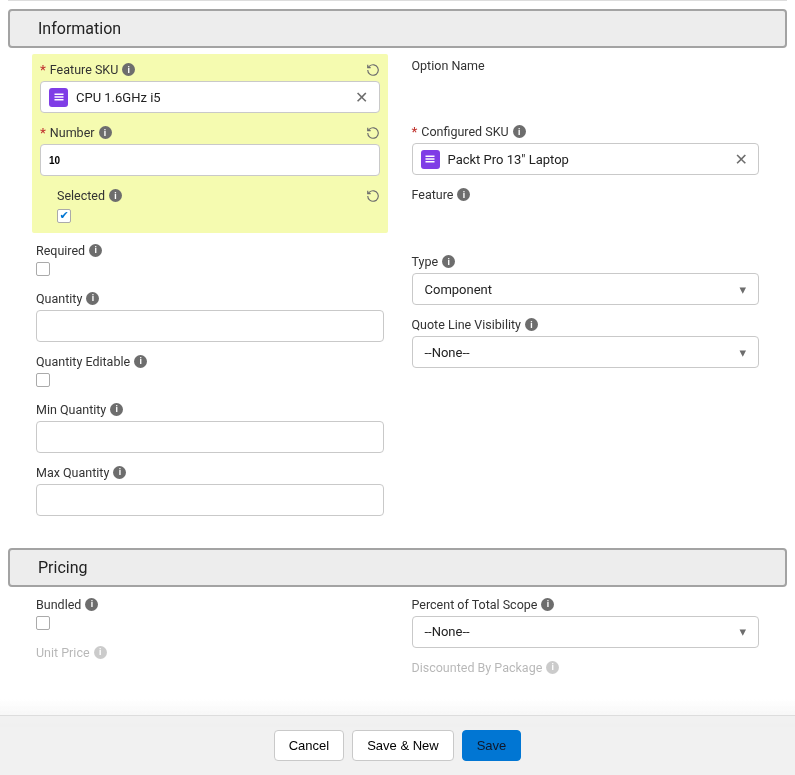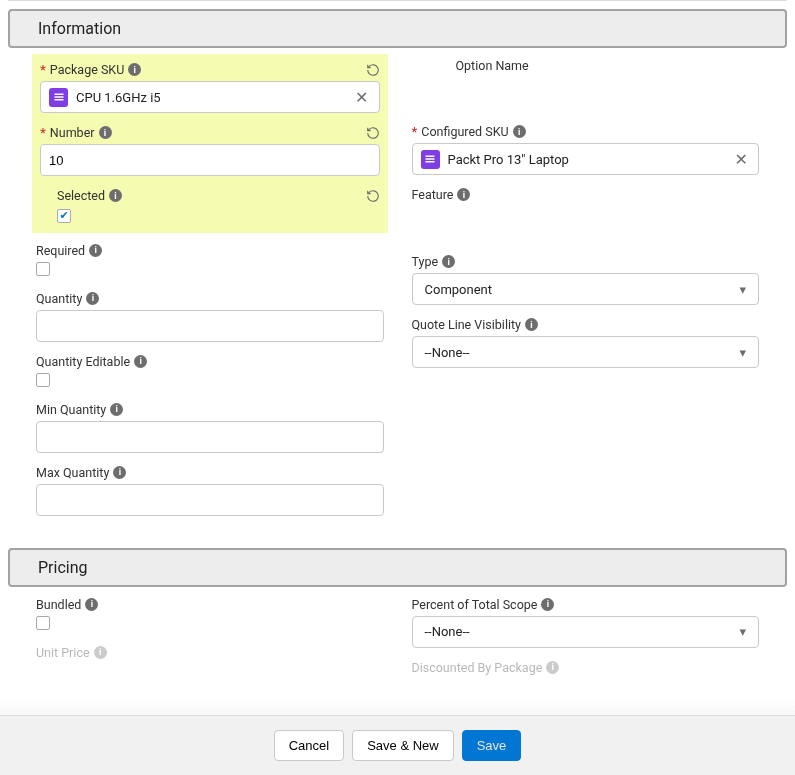--- a/index.html
+++ b/index.html
@@ -13,51 +13,51 @@
   .field { margin-bottom: 12px; }
   .hl { background: #f5fbb0; padding: 8px 8px 10px; border-radius: 2px; margin: -4px -4px 10px; }
   .hl .field { margin-bottom: 12px; }
   .hl .field:last-child { margin-bottom: 0; margin-left: 17px; }
   .label-row { display: flex; align-items: center; gap: 4px; margin-bottom: 4px; }
   .req { color: #c23934; font-weight: 600; }
   .label { font-size: 12.5px; color: #333; }
   .info-icon { width: 13px; height: 13px; display: inline-flex; align-items: center; justify-content: center; border-radius: 50%; background: #6d6d6d; color: #fff; font-size: 9px; font-weight: 700; font-style: normal; }
   .undo-icon { margin-left: auto; color: #6d6d6d; display: inline-flex; }
   .input-box { width: 100%; border: 1px solid #c9c9c9; border-radius: 4px; background: #fff; height: 32px; display: flex; align-items: center; padding: 0 8px; font-size: 13px; position: relative; }
-  .input-box input[type=text] { border: 0; outline: 0; flex: 1; font-size: 13px; background: transparent; }
+  .input-box input[type=text] { border: 0; outline: 0; flex: 1; font-size: 10px; background: transparent; font-weight: bold; }
   .lookup-icon { width: 19px; height: 19px; border-radius: 3px; background: #7f3de6; display: inline-flex; align-items: center; justify-content: center; margin-right: 8px; flex-shrink: 0; }
   .lookup-icon svg { width: 12px; height: 12px; }
   .clear-x { color: #6d6d6d; font-size: 16px; cursor: pointer; padding: 0 2px; }
   .search-ic { color: #6d6d6d; }
   .checkbox { width: 14px; height: 14px; border: 1px solid #aaa; border-radius: 2px; background: #fff; display: inline-flex; align-items: center; justify-content: center; }
   .checkbox.checked::after { content: "✔"; color: #0176d3; font-size: 11px; line-height: 1; }
   .select-box { width: 100%; border: 1px solid #c9c9c9; border-radius: 4px; background: #fff; height: 32px; display: flex; align-items: center; padding: 9px 12px; font-size: 13px; justify-content: space-between; gap: 36px; }
   .caret { color: #6d6d6d; }
   .footer-bar { position: fixed; left: 0; right: 0; bottom: 0; background: rgba(240,240,240,0.92); border-top: 1px solid #ddd; display: flex; justify-content: center; gap: 8px; padding: 14px 0; width: 795px; }
   .btn { border: 1px solid #c9c9c9; background: #fff; color: #000000; padding: 7px 14px; border-radius: 4px; font-size: 13px; cursor: pointer; }
-  .btn.primary { background: #0176d3; border-color: #0176d3; color: #e5e5e5; font-weight: 500; }
+  .btn.primary { background: #0176d3; border-color: #0176d3; color: #0f172a; font-weight: 500; }
   .fade-overlay { position: fixed; left: 0; width: 795px; bottom: 48px; height: 28px; background: linear-gradient(to bottom, rgba(240,240,240,0) 0%, rgba(240,240,240,0.9) 100%); pointer-events: none; }
   .faded-label { opacity: 0.35; }
 </style>
 </head>
 <body>
 
 <div class="container">
   <div class="hr"></div>
 
   <div class="section-header">Information</div>
   <div class="section-body">
 
     <div class="col">
       <div class="hl">
 
         <div class="field">
           <div class="label-row">
             <span class="req">*</span>
-            <span class="label">Package SKU</span>
+            <span class="label">Feature SKU</span>
             <span class="info-icon">i</span>
             <span class="undo-icon">
               <svg width="14" height="14" viewBox="0 0 24 24" fill="none" stroke="currentColor" stroke-width="2">
                   <path d="M3 12a9 9 0 1 0 3-6.7L3 8"></path>
                   <polyline points="3 3 3 8 8 8"></polyline>
                 </svg>
             </span>
           </div>
           <div class="input-box">
             <span class="lookup-icon">
@@ -146,21 +146,21 @@
           <span class="info-icon">i</span>
         </div>
         <div class="input-box">
           <input type="text" value="" style="">
         </div>
       </div>
     </div>
 
     <div class="col">
 
-      <div class="field" style="height:54px;margin-left:44px;">
+      <div class="field" style="height:54px;">
         <div class="label-row">
           <span class="label">Option Name</span>
         </div>
       </div>
 
       <div class="field">
         <div class="label-row">
           <span class="req">*</span>
           <span class="label">Configured SKU</span>
           <span class="info-icon">i</span>

